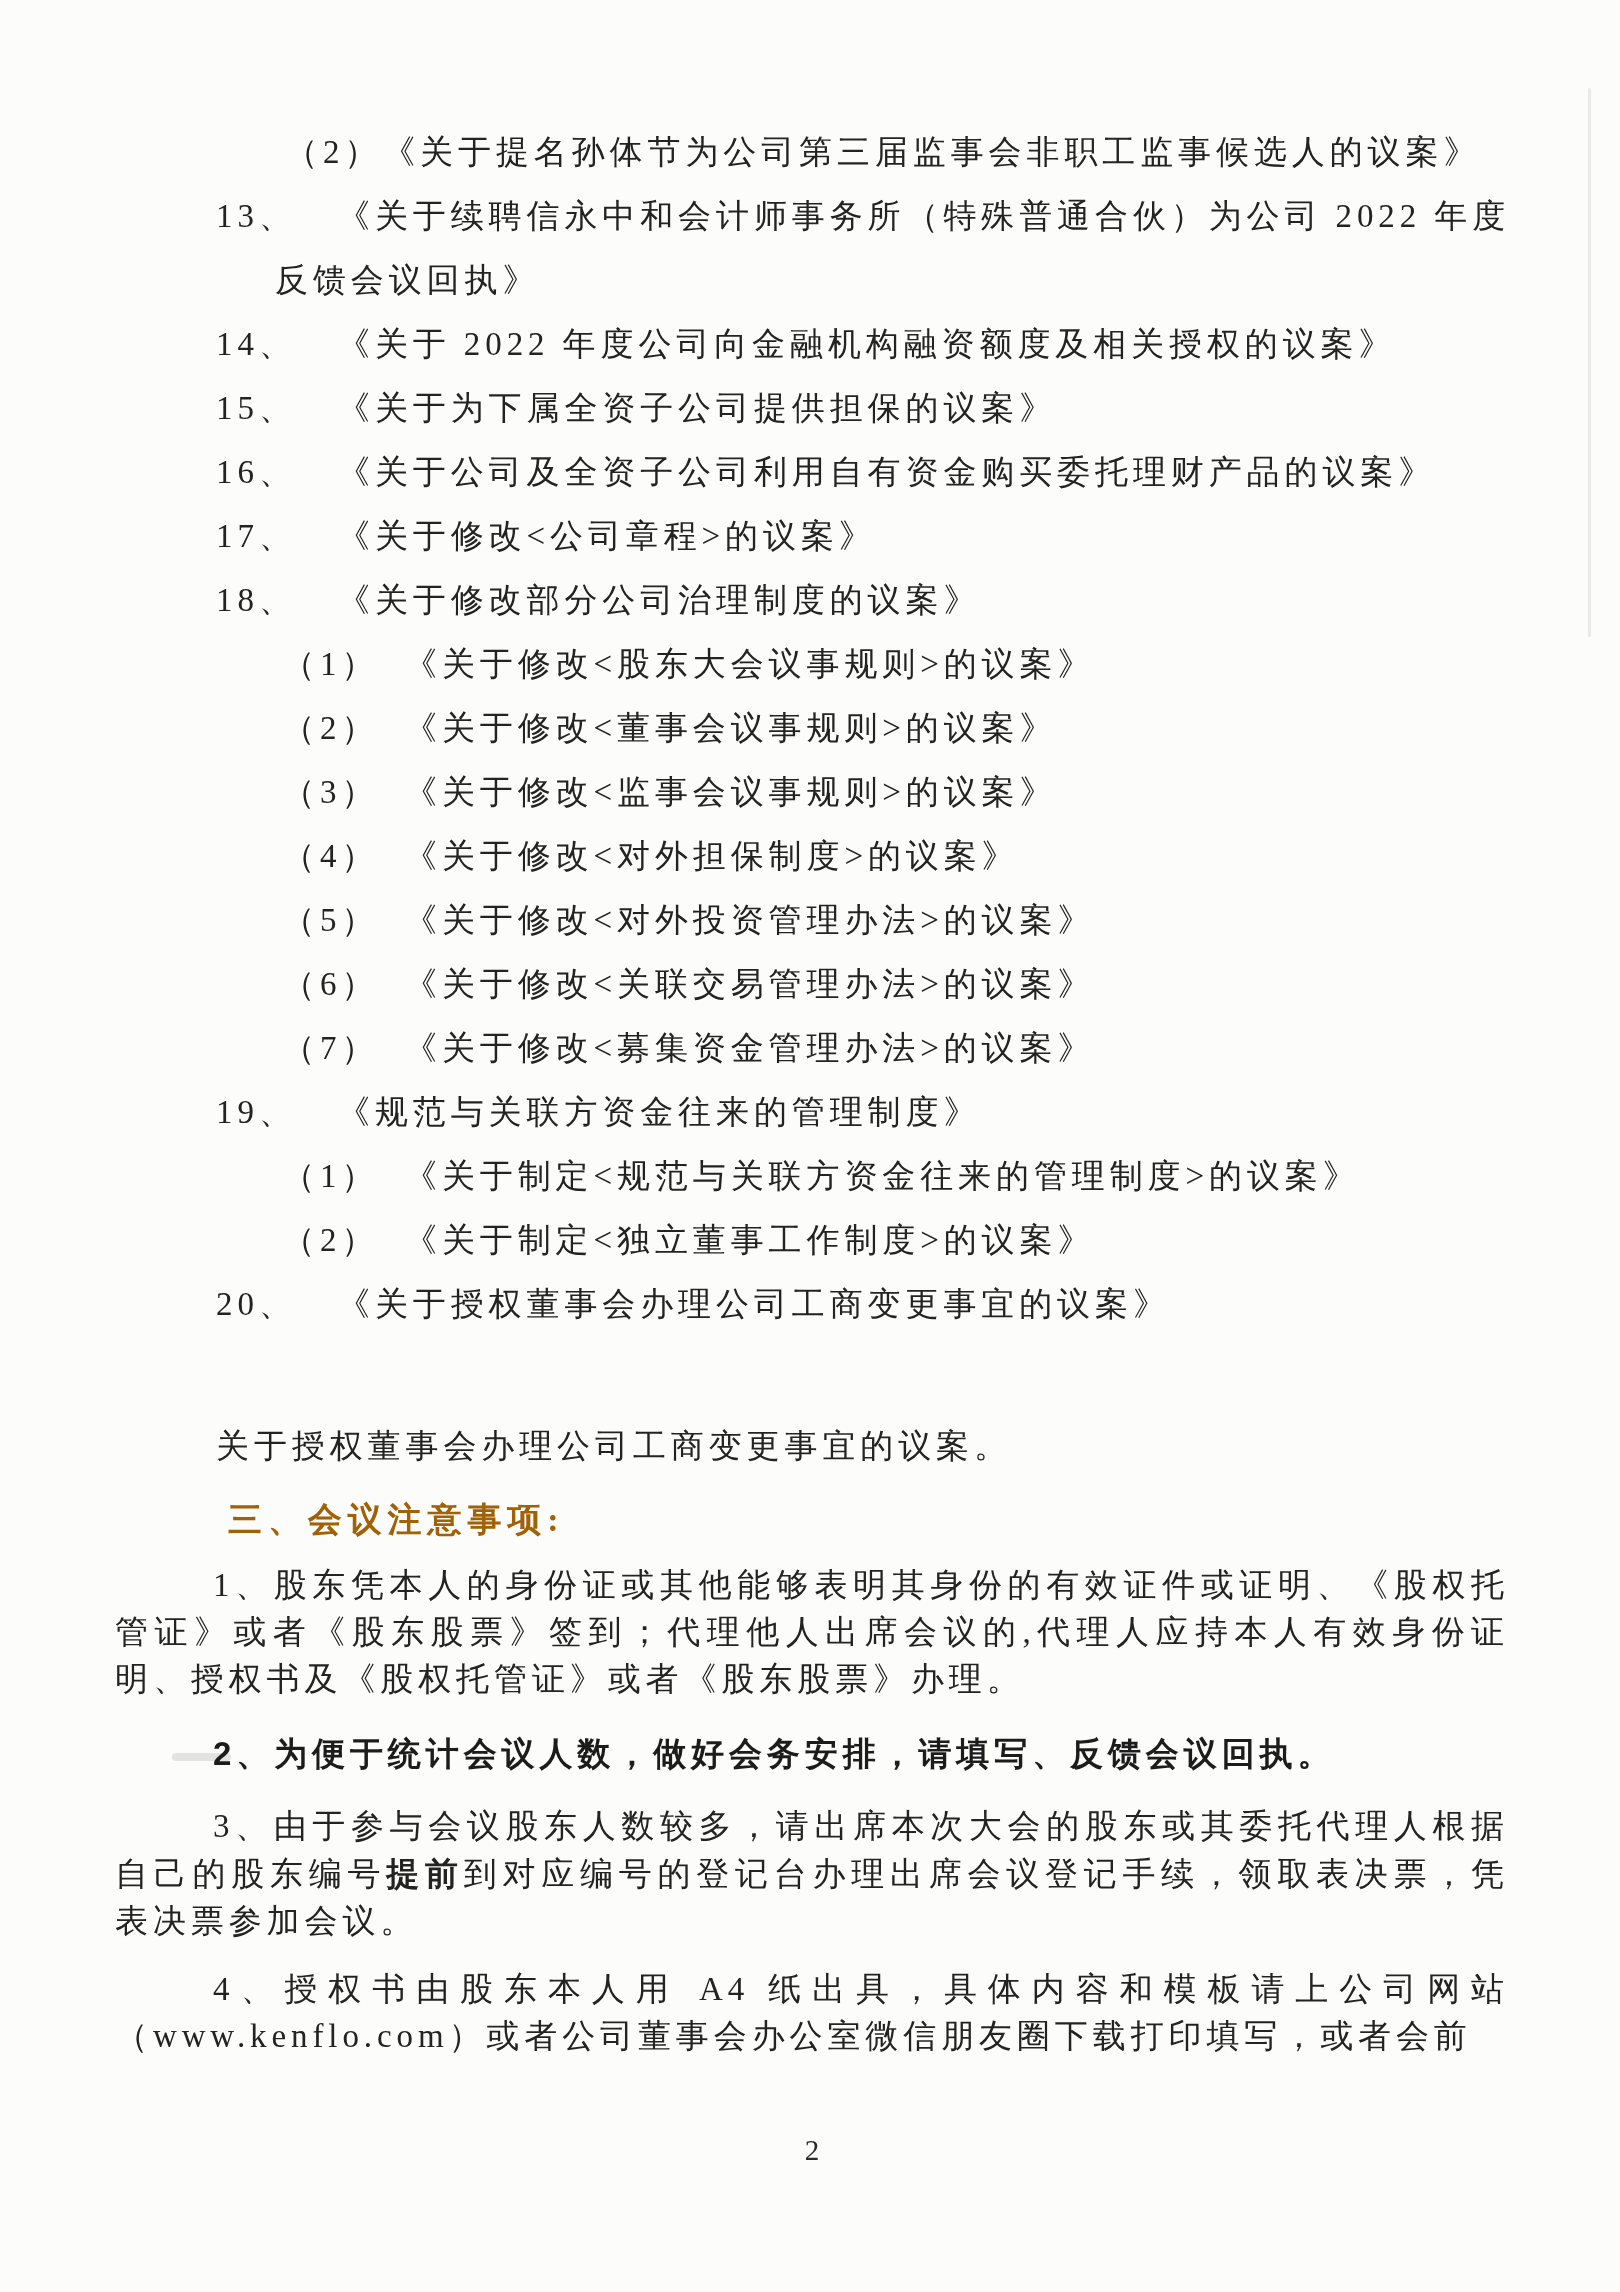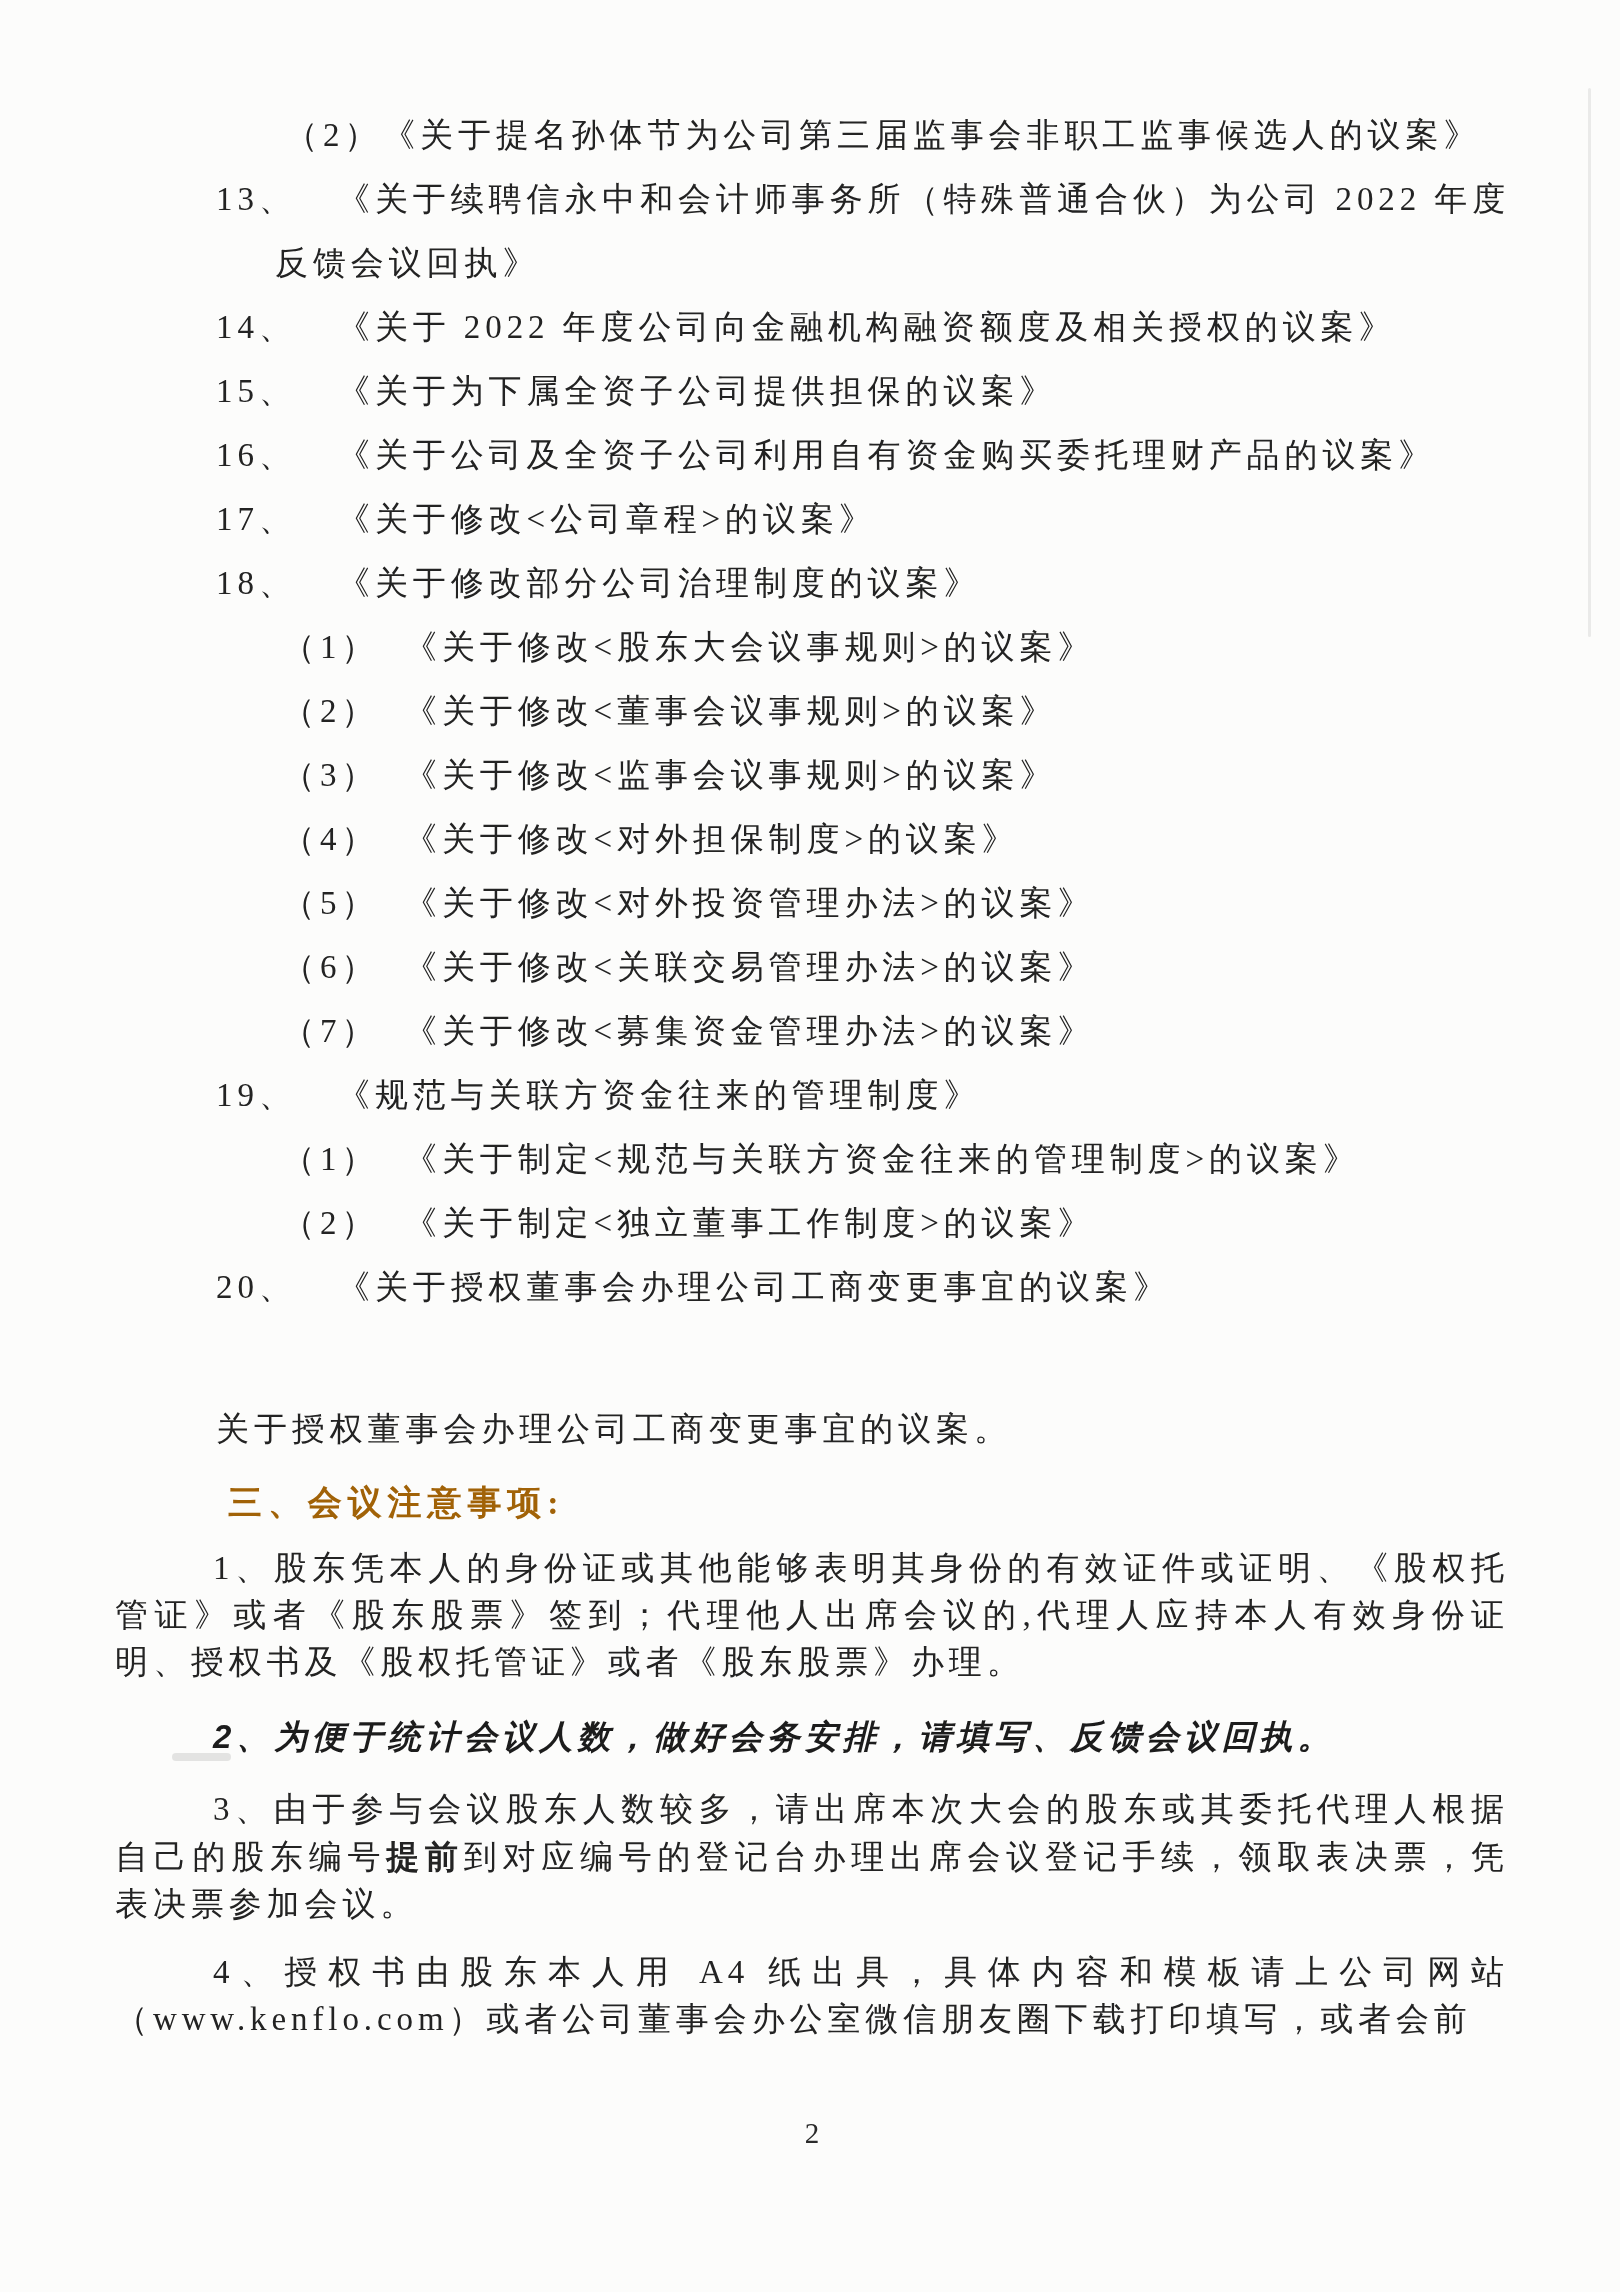--- a/index.html
+++ b/index.html
@@ -35,21 +35,21 @@
     width: 59px;
     height: 7.8px;
     background: #b5b5b5;
     opacity: 0.35;
     border-radius: 3.9px;
   }
 
   .content {
     position: absolute;
     left: 0;
-    top: 0;
+    top: 17px;
     width: 100%;
     padding: 103px 111px 0 115px;
     box-sizing: border-box;
   }
 
   
   .agenda-row {
     line-height: 64px;
     font-size: 33px;
     letter-spacing: 4.9px;
@@ -88,21 +88,21 @@
   }
   .note-para {
     line-height: 47px;
     font-size: 33px;
     letter-spacing: 4.9px;
     text-align: justify;
     text-indent: 98px;
     color: #232323;
   }
   .note-para.first { margin-top: 10px; }
-  .note-para.gap-lg { margin-top: 27.4px; font-style: italic; }
+  .note-para.gap-lg { margin-top: 27.4px; }
   .note-para.gap-md { margin-top: 25.5px; }
   .note-para.gap-sm { margin-top: 21.6px; }
   .note-para b, .bold-run {
     font-weight: 700;
     font-family: "Liberation Sans", "DejaVu Sans", sans-serif;
   }
   .note-para.emph {
     font-weight: 700;
     font-family: "Liberation Sans", "DejaVu Sans", sans-serif;
     color: #1c1c1c;

